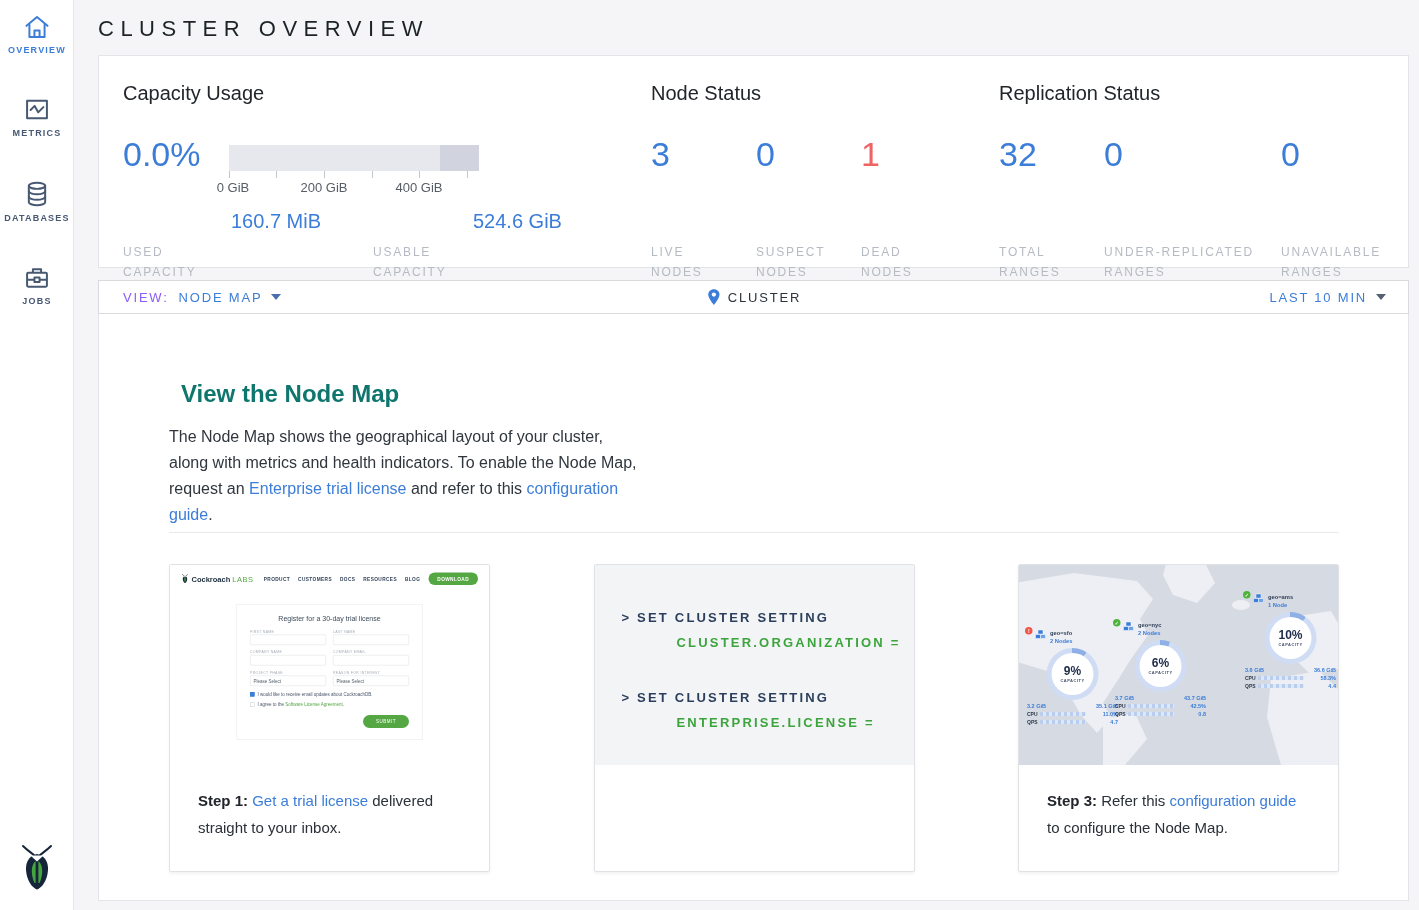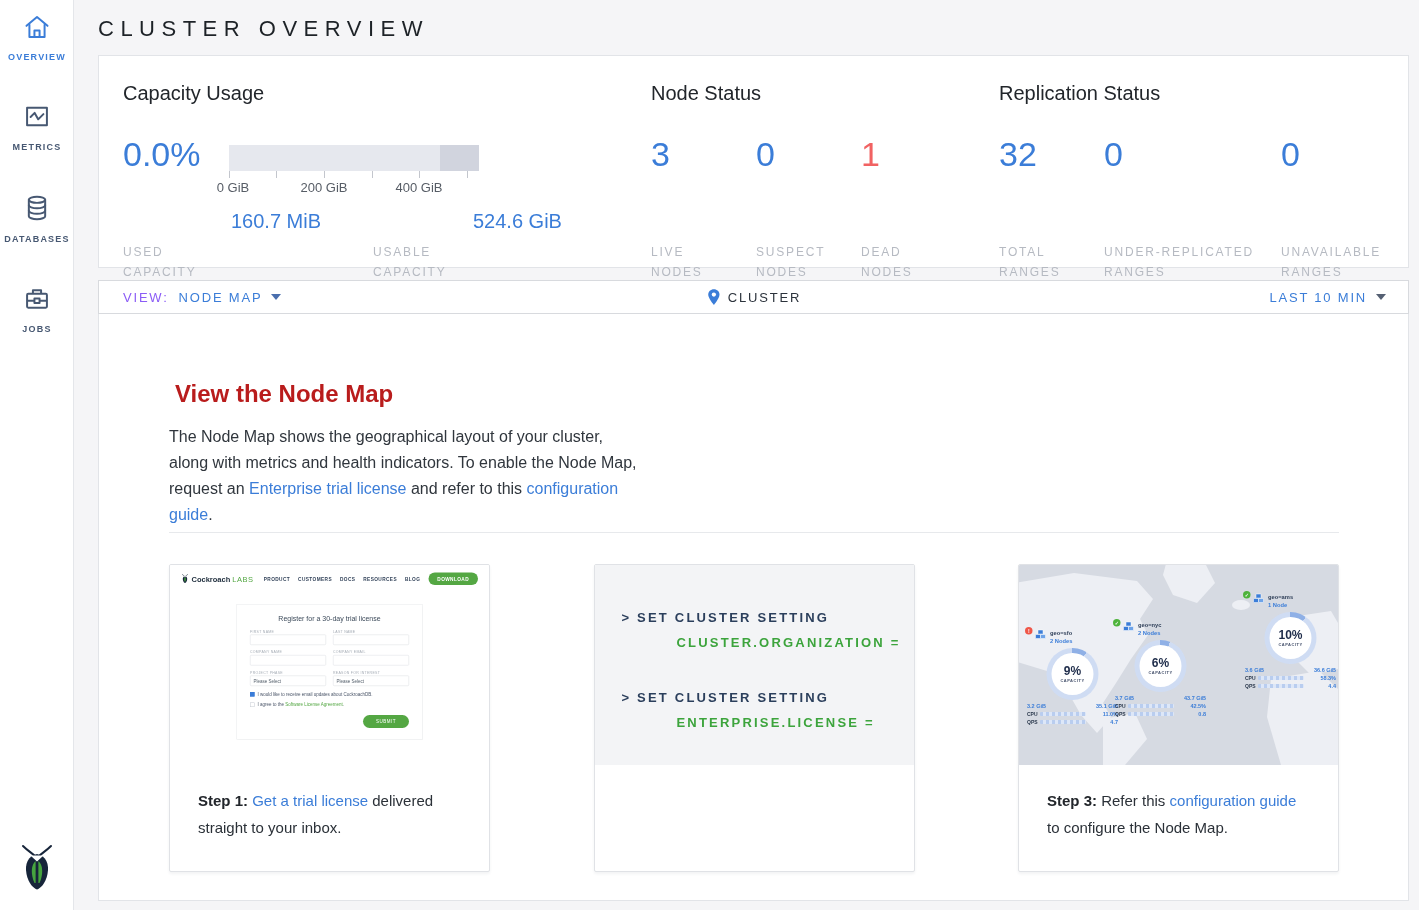--- a/index.html
+++ b/index.html
@@ -13,21 +13,21 @@
   a { text-decoration:none; color:#3b7dd8; cursor:pointer; }
 
   
   .sidebar {
     position:absolute; left:0; top:0; width:74px; height:910px;
     background:#ffffff; border-right:1px solid #e4e6ea; z-index:5;
   }
   .side-item { width:74px; text-align:center; padding-top:14px; cursor:pointer; }
   .side-item .lbl {
     display:block; font-size:9px; letter-spacing:1.2px; font-weight:700;
-    color:#475872; margin-top:8px;
+    color:#475872; margin-top:1px;
   }
   .side-item svg { stroke:#475872; }
   .side-item.active .lbl { color:#3b7dd8; }
   .side-item.active svg { stroke:#3b7dd8; }
   .side-logo { position:absolute; bottom:14px; left:0; width:74px; text-align:center; cursor:pointer; }
 
   
   .page { position:absolute; left:74px; top:0; width:1345px; height:910px; }
   .page-title {
     margin:16px 0 13px 24px;
@@ -68,21 +68,21 @@
   .caret.blue { border-top-color:#4a6fae; }
   .vb-center { position:absolute; left:50%; transform:translateX(-50%); display:flex; align-items:center; color:#2c333c; font-weight:500; }
   .vb-center svg { margin-right:7px; }
   .vb-right { margin-left:auto; margin-right:22px; display:flex; align-items:center; color:#3b7dd8; font-weight:500; cursor:pointer; }
 
   
   .main-panel {
     position:relative; margin-left:24px; width:1311px; height:587px;
     background:#fff; border:1px solid #e2e4e8; border-top:none;
   }
-  .mp-title { position:absolute; left:76px; top:66px; font-size:24px; font-weight:600; color:#b91c1c; }
+  .mp-title { position:absolute; left:82px; top:66px; font-size:24px; font-weight:600; color:#0f766e; }
   .mp-desc { position:absolute; left:70px; top:110px; width:470px; font-size:16px; line-height:26px; color:#30363d; }
   .trial-btn {
     position:absolute; right:71px; top:71px; height:41px; padding:0 29px;
     background:#fff; border:1px solid #ccd1da; border-radius:4px;
     font-family:"Liberation Sans", sans-serif;
     font-size:14px; letter-spacing:1.2px; color:#3b7dd8; cursor:pointer;
   }
   .mp-divider { position:absolute; left:70px; top:218px; width:1170px; height:1px; background:#e7e9ec; }
   .cards-row { position:absolute; left:70px; top:250px; width:1170px; display:flex; justify-content:space-between; }
   .step-card {

